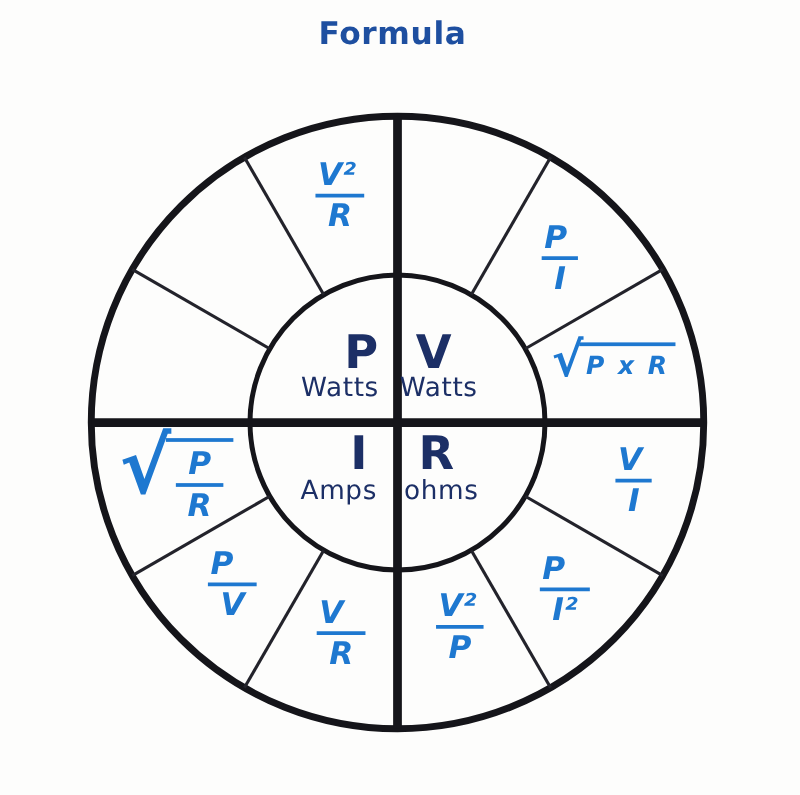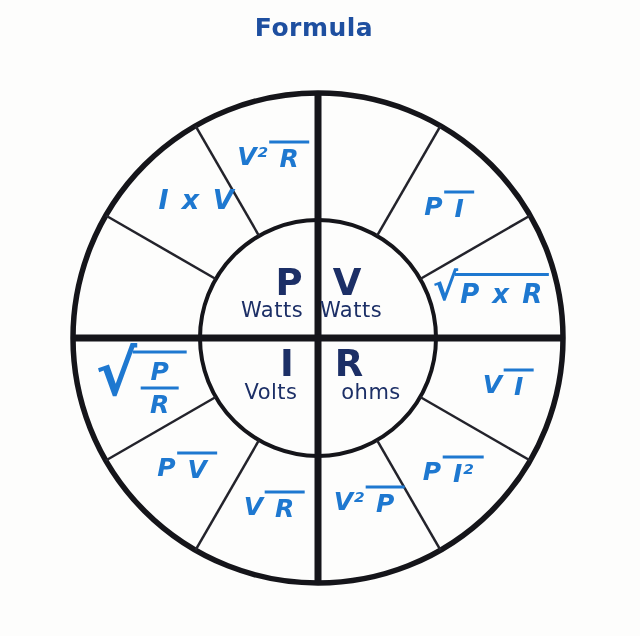--- a/index.html
+++ b/index.html
@@ -20,26 +20,26 @@
     font-size:25px;font-weight:bold;color:var(--title-blue);letter-spacing:.5px;
     white-space:nowrap;
   }
   svg.wheel{position:absolute;left:0;top:0;}
   .label{
     position:absolute;transform:translate(-50%,-50%);
     color:var(--formula-blue);font-weight:bold;font-style:italic;
     text-align:center;white-space:nowrap;
   }
   .plain{font-size:27px;letter-spacing:2px;}
-  .frac{display:flex;flex-direction:row;align-items:flex-end;font-size:25px;line-height:1.08;}
+  .frac{display:flex;flex-direction:column;align-items:flex-start;font-size:25px;line-height:1.08;}
   .frac .num{padding:0 2px 2px;}
   .frac .den{border-top:3px solid currentColor;padding:1px 10px 0;}
   .sqrt{display:flex;align-items:flex-start;}
   .sqrt .radical{font-size:38px;line-height:.9;font-style:italic;font-weight:bold;margin-right:-3px;transform:translateY(-3px);}
-  .sqrt .content{border-top:3px solid currentColor;padding:3px 5px 0;font-size:26px;letter-spacing:2px;}
+  .sqrt .content{border-top:3px solid currentColor;padding:3px 5px 0;font-size:20px;letter-spacing:2px;}
   .sqrtf{display:flex;align-items:flex-start;}
   .sqrtf .radical{font-size:62px;line-height:.82;font-style:italic;font-weight:bold;margin-right:-4px;transform:translateY(-2px);}
   .sqrtf .inner{border-top:3px solid currentColor;padding:4px 8px 0;display:flex;flex-direction:column;align-items:center;font-size:25px;line-height:1.08;}
   .sqrtf .inner .num{padding:0 2px 2px;}
   .sqrtf .inner .den{border-top:3px solid currentColor;padding:1px 9px 0;}
   .csym{font-size:37px;font-weight:bold;font-style:normal;color:var(--center-navy);}
   .cunit{font-size:21px;font-weight:normal;font-style:normal;color:var(--center-navy);letter-spacing:.5px;}
 </style>
 </head>
 <body>
@@ -67,21 +67,20 @@
       <line x1="259.0" y1="440.2" x2="195.5" y2="550.2"></line>
       <line x1="377.0" y1="440.2" x2="440.5" y2="550.2"></line>
       <line x1="420.2" y1="397.0" x2="530.2" y2="460.5"></line>
     </g>
   </svg>
 
   <div class="label frac" style="left:272px;top:156px">
     <span class="num">V²</span>
     <span class="den">R</span>
   </div>
-  <div class="label plain" style="left:197px;top:199px">I x V</div>
 
   <div class="label frac" style="left:448px;top:206px">
     <span class="num">P</span>
     <span class="den">I</span>
   </div>
   <div class="label sqrt" style="left:491px;top:291px">
     <span class="radical">√</span>
     <span class="content">P x R</span>
   </div>
 
@@ -112,17 +111,17 @@
   <div class="label frac" style="left:368px;top:501px">
     <span class="num">V²</span>
     <span class="den">P</span>
   </div>
 
   <div class="label csym" style="left:289px;top:282px">P</div>
   <div class="label cunit" style="left:272px;top:310px">Watts</div>
   <div class="label csym" style="left:347px;top:282px">V</div>
   <div class="label cunit" style="left:351px;top:310px">Watts</div>
   <div class="label csym" style="left:287px;top:363px">I</div>
-  <div class="label cunit" style="left:271px;top:392px">Volts</div>
+  <div class="label cunit" style="left:271px;top:392px">Amps</div>
   <div class="label csym" style="left:349px;top:363px">R</div>
-  <div class="label cunit" style="left:371px;top:392px">ohms</div>
+  <div class="label cunit" style="left:353px;top:392px">ohms</div>
 
 </div>
 
 </body></html>

